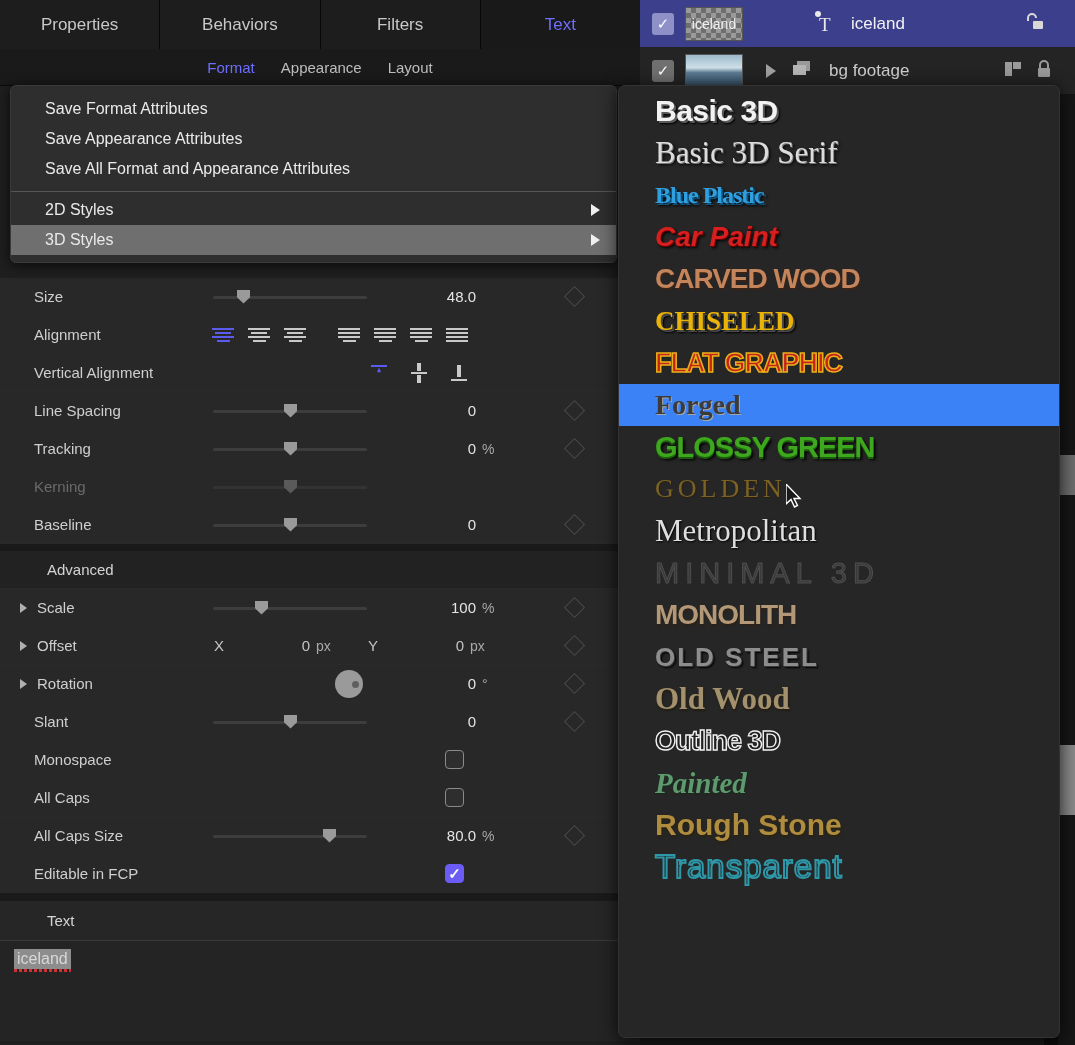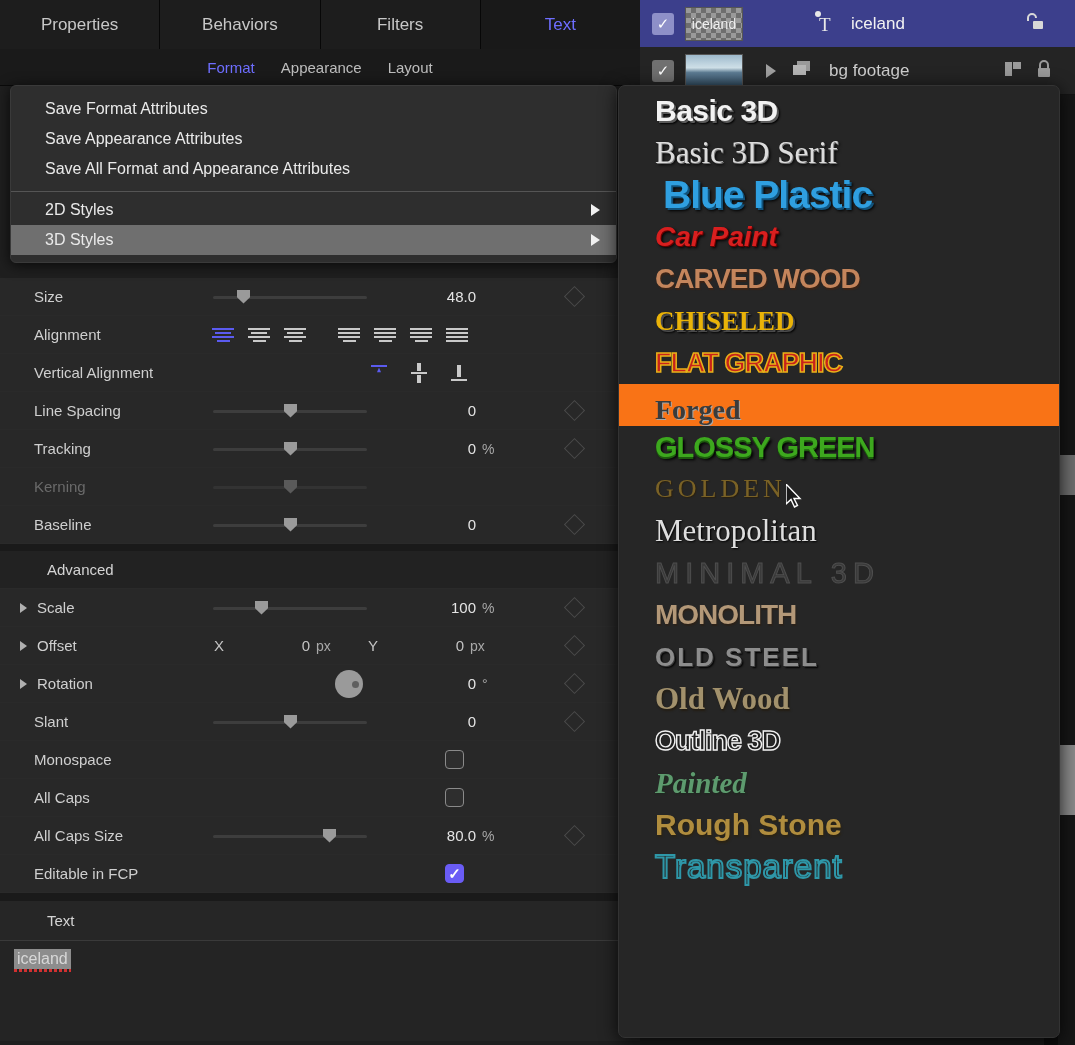--- a/index.html
+++ b/index.html
@@ -172,32 +172,32 @@
   .submenu {
     position: absolute; left: 618px; top: 85px; width: 442px; height: 953px;
     background: #262626; border-radius: 7px;
     box-shadow: 0 3px 18px rgba(0,0,0,.8); overflow: hidden;
     border: 1px solid #333;
   }
   .si {
     height: 42px; display: flex; align-items: center; padding-left: 36px;
     white-space: nowrap; overflow: hidden;
   }
-  .si.sel { background: #f97316; align-items: flex-end; }
+  .si.sel { background: #3b82f6; }
   .si-pad { height: 4px; }
 
   
   .s-basic3d { font-size: 30px; font-weight: bold; color:#f2f2f2;
                font-family:"Liberation Sans",sans-serif;
                text-shadow: 2px 2px 0 #5a5a5a, 3px 3px 2px #000; letter-spacing:-0.5px;}
   .s-serif { font-size: 31px; color:#dcdcdc; font-family:"Liberation Serif",serif;
              text-shadow: 1px 1px 0 #777, 2px 2px 3px #000;}
-  .s-blue { font-size: 39px; font-weight:bold; color:#2f9fe0;
-            font-family:Liberation Sans, sans-serif; letter-spacing:-1px;
-            text-shadow: 2px 2px 0 #12527a, 3px 3px 3px #000; margin-left: 8px;}
+  .s-blue { font-size: 24px; font-weight:bold; color:#2f9fe0;
+            font-family:Liberation Serif, serif; letter-spacing:-1px;
+            text-shadow: 2px 2px 0 #12527a, 3px 3px 3px #000;}
   .s-carpaint { font-size: 28px; font-style:italic; font-weight:bold;
                 color:#d81f1f; font-family:Liberation Sans, sans-serif;
                 text-shadow: 1px 1px 0 #6b0000, 2px 2px 3px #000;}
   .s-carved { font-size: 28px; font-weight:bold; color:#c4855c;
               font-family:"Liberation Sans",sans-serif; letter-spacing:-1px;
               text-shadow: 1px 2px 1px #3a2418;}
   .s-chiseled { font-size: 27px; font-weight:bold; color:#eab308;
                 font-family:"Liberation Serif",serif; letter-spacing:0px;
                 text-shadow: 2px 2px 0 #4a4a4a, 3px 3px 2px #000;}
   .s-chrome { font-size: 29px; font-style:italic; color:#e8edf2;

